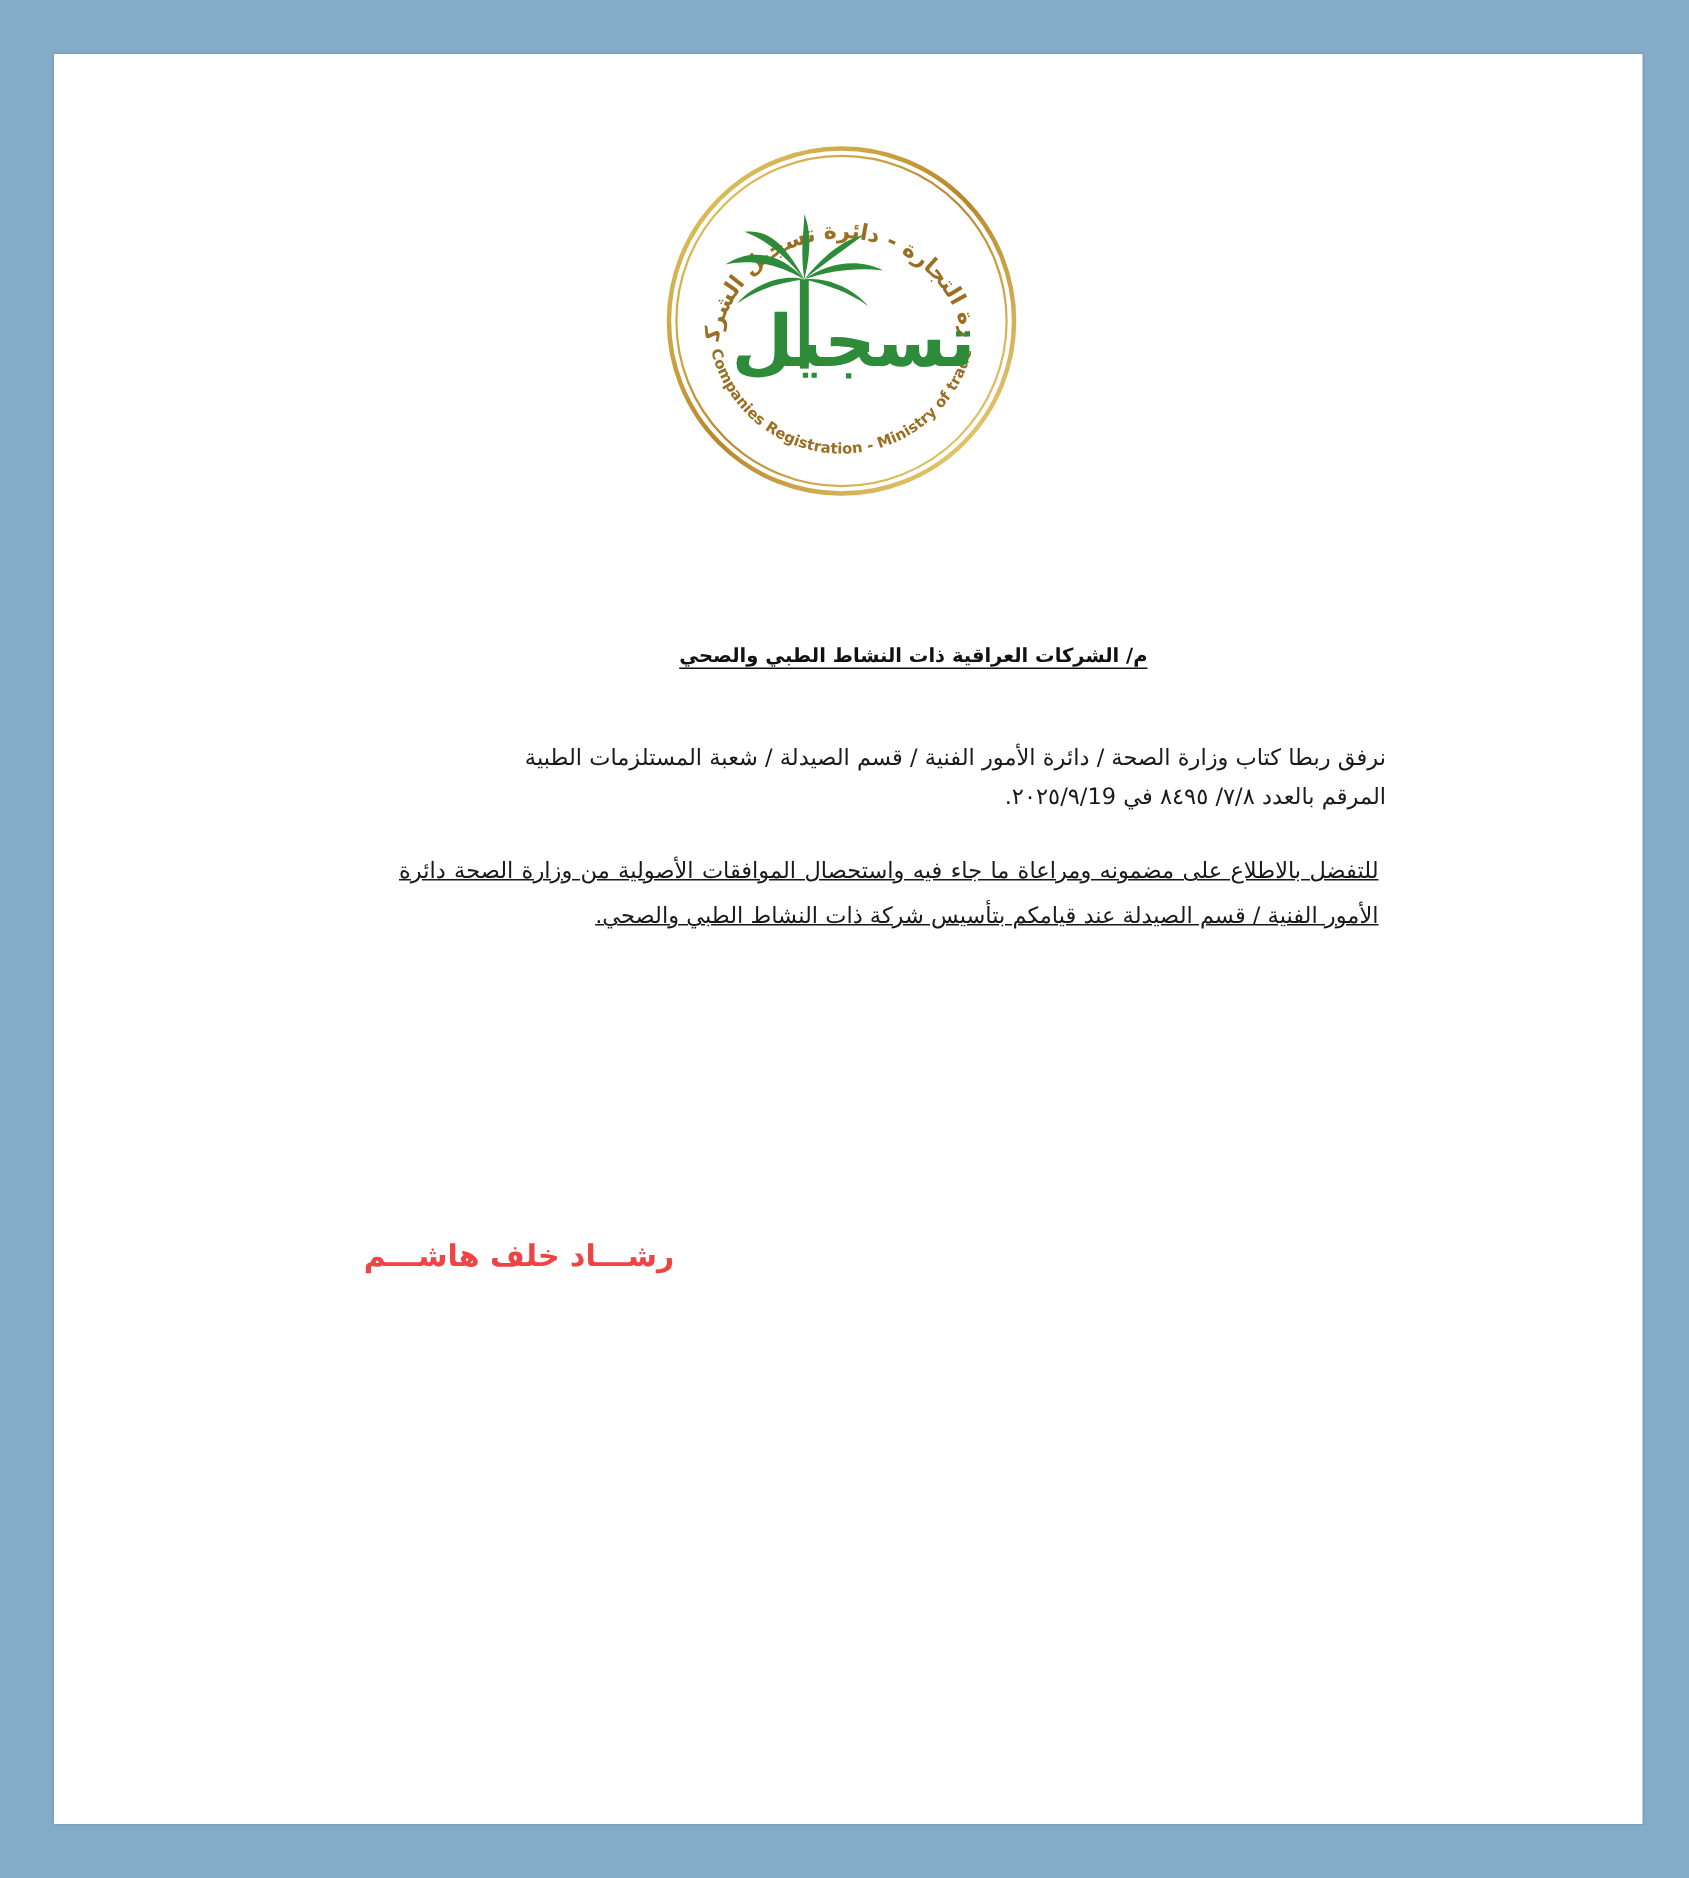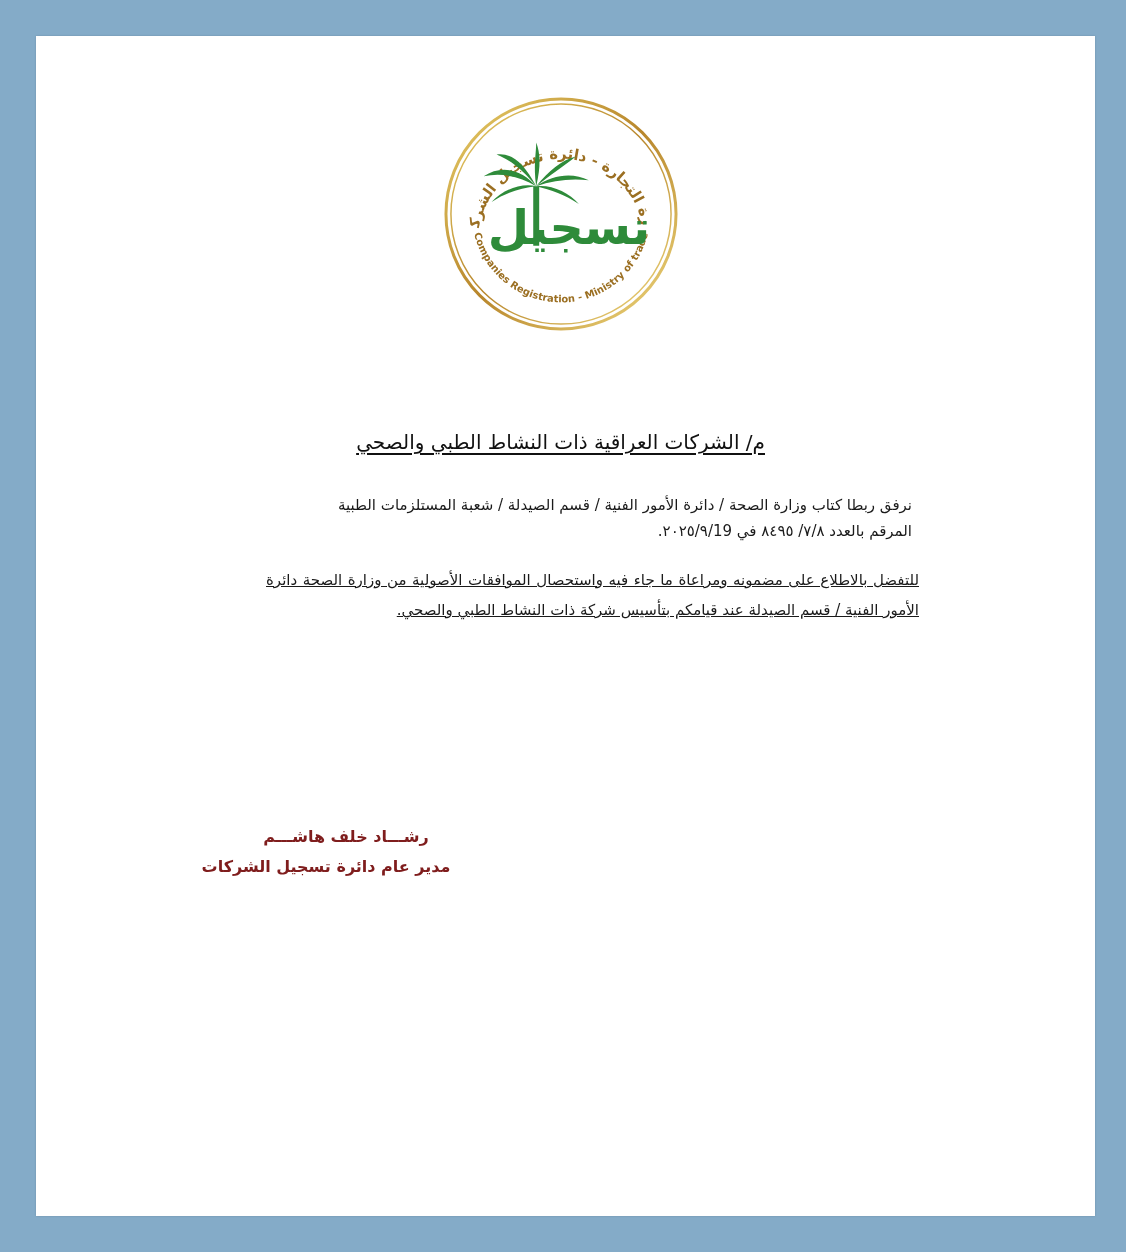--- a/index.html
+++ b/index.html
@@ -23,49 +23,49 @@
       width: 238px; height: 238px;
     }
     .logo svg { width: 100%; height: 100%; display: block; }
     .subject {
       position: absolute;
       top: 394px;
       left: 384px;
       width: 345px;
       direction: rtl;
       text-align: right;
-      font-size: 20px;
-      font-weight: normal;
+      font-size: 13px;
+      font-weight: bold;
       color: #111;
       text-decoration: underline;
       text-underline-offset: 4px;
       white-space: nowrap;
     }
     .para {
       position: absolute;
       direction: rtl;
       text-align: justify;
       text-align-last: right;
       color: #1a1a1a;
       font-size: 15px;
       line-height: 26px;
     }
-    .para1 { top: 456px; left: 230px; width: 646px; }
+    .para1 { top: 456px; left: 242px; width: 646px; }
     .para2 { top: 529px; left: 230px; width: 653px; line-height: 30px; text-decoration: underline; }
     .para p { margin: 0; }
     .signature {
       position: absolute;
       top: 786px;
       left: 140px;
       width: 300px;
       direction: rtl;
       text-align: center;
-      color: #7f1d1d;
+      color: #ef4444;
       font-weight: bold;
-      font-size: 16px;
+      font-size: 20px;
       line-height: 30px;
     }
     .signature .name { padding-left: 40px; }
   </style>
 </head>
 <body>
 
 <div class="page">
 
   <div class="logo">
@@ -107,16 +107,15 @@
     <p>نرفق ربطا كتاب وزارة الصحة / دائرة الأمور الفنية / قسم الصيدلة / شعبة المستلزمات الطبية</p>
     <p>المرقم بالعدد ٧/٨/ ٨٤٩٥ في ٢٠٢٥/٩/19.</p>
   </div>
 
   <div class="para para2">
     <p>للتفضل بالاطلاع على مضمونه ومراعاة ما جاء فيه واستحصال الموافقات الأصولية من وزارة الصحة دائرة الأمور الفنية / قسم الصيدلة عند قيامكم بتأسيس شركة ذات النشاط الطبي والصحي.</p>
   </div>
 
   <div class="signature">
     <div class="name">رشـــاد خلف هاشـــم</div>
-    <div class="title">مدير عام دائرة تسجيل الشركات</div>
   </div>
 
 </div>
 
 </body></html>

